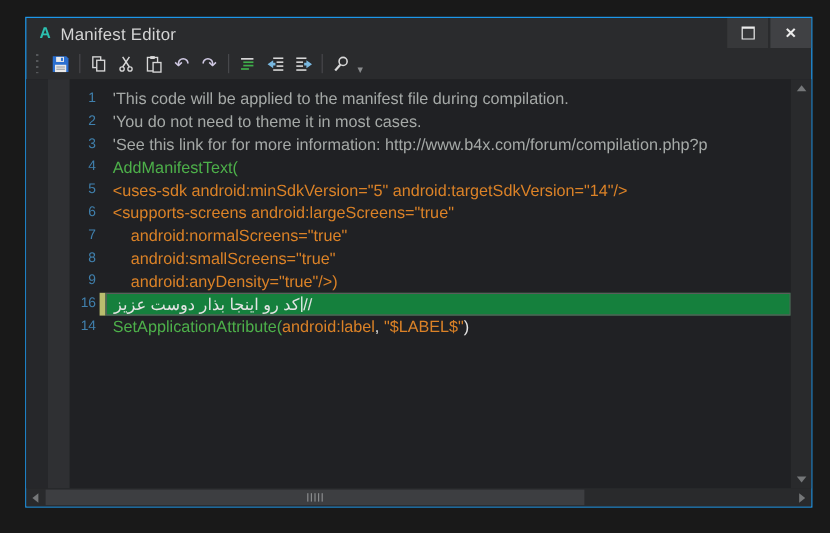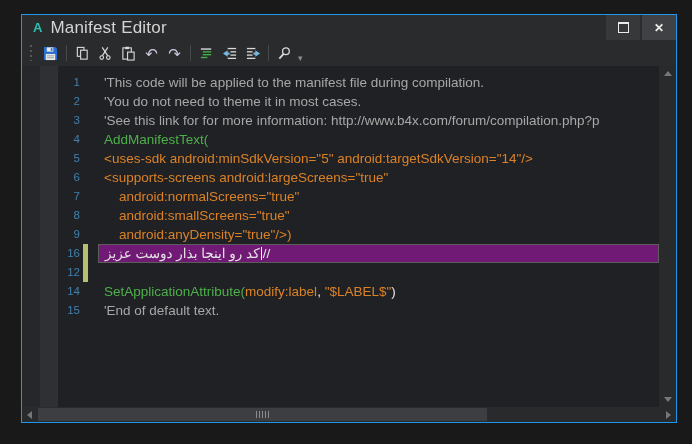--- a/index.html
+++ b/index.html
@@ -10,21 +10,21 @@
     -webkit-font-smoothing:antialiased;
   }
   .window{
     position:absolute;left:21px;top:14px;width:656px;height:409px;
     background:#2a2b2d;border:1px solid var(--c-border);
     display:flex;flex-direction:column;box-sizing:border-box;
   }
   
   .titlebar{height:25px;display:flex;align-items:center;padding-left:11px;flex:none;}
   .logo{color:var(--c-logo);font-weight:bold;font-size:13px;margin-right:8px;}
-  .title{color:#d4d4d4;font-size:17px;letter-spacing:.2px;}
+  .title{color:#d4d4d4;font-size:14px;letter-spacing:.2px;}
   .win-controls{margin-left:auto;display:flex;height:25px;}
   .win-btn{width:34px;height:25px;display:flex;align-items:center;justify-content:center;
     background:#37383a;margin-left:2px;cursor:default;}
   .win-btn.close{background:#404144;}
   .max-glyph{width:9px;height:8px;border:1px solid #ececec;border-top:2px solid #ececec;}
   .close-glyph{color:#ececec;font-size:12px;font-weight:bold;line-height:1;}
   
   .toolbar{height:26px;display:flex;align-items:center;padding-left:6px;flex:none;}
   .grip{width:7px;height:16px;margin-right:4px;
     background:repeating-linear-gradient(to bottom,#55575a 0 2px,transparent 2px 5px);
@@ -37,22 +37,22 @@
   .editor-row{flex:1;display:flex;min-height:0;background:#202124;}
   .margin-a{width:18px;background:#26272a;flex:none;}
   .margin-b{width:18px;background:#2f3033;flex:none;}
   .code-area{flex:1;min-width:0;padding-top:7px;overflow:hidden;
     font-family:"Liberation Sans",sans-serif;font-size:13.5px;}
   .line{display:flex;height:19px;line-height:19px;}
   .ln{width:22px;flex:none;text-align:right;color:var(--c-linenum);font-size:11.5px;}
   .cb{width:5px;flex:none;margin-left:3px;}
   .line.changed .cb{background:var(--c-changed);}
   .code{flex:1;min-width:0;white-space:pre;padding-left:6px;overflow:hidden;
-    color:var(--c-text);box-sizing:border-box;margin-left:10px;}
-  .line.current .code{border:1px solid #5c5c5c;background:#701a75;line-height:17px;}
+    color:var(--c-text);box-sizing:border-box;}
+  .line.current .code{border:1px solid #5c5c5c;background:#15803d;line-height:17px;}
   .tok.c-comment{color:var(--c-comment);}
   .tok.c-green{color:var(--c-keyword);}
   .tok.c-orange{color:var(--c-string);}
   .tok.c-plain{color:var(--c-text);}
   .tok.rtl{direction:rtl;unicode-bidi:isolate;}
   .caret{display:inline-block;width:1px;height:13px;background:#ffffff;
     vertical-align:-2px;margin:0 1px;}
   
   .vscroll{width:17px;flex:none;background:#292a2c;display:flex;flex-direction:column;
     justify-content:space-between;align-items:center;}
@@ -228,34 +228,24 @@
         <div class="line">
           <span class="ln">9</span>
           <span class="cb"></span>
           <span class="code"><span class="tok c-orange">    android:anyDensity="true"/&gt;)</span></span>
         </div>
         <div class="line changed current">
           <span class="ln">16</span>
           <span class="cb"></span>
           <span class="code"><span class="tok c-plain rtl">کد رو اینجا بذار دوست عزیز</span><span class="caret"></span><span class="tok c-plain">//</span></span>
         </div>
-        <div class="line changed">
-          <span class="ln">12</span>
-          <span class="cb"></span>
-          <span class="code"></span>
-        </div>
         <div class="line">
           <span class="ln">14</span>
           <span class="cb"></span>
-          <span class="code"><span class="tok c-green">SetApplicationAttribute(</span><span class="tok c-orange">modify:label</span><span class="tok c-plain">, </span><span class="tok c-orange">"$LABEL$"</span><span class="tok c-plain">)</span></span>
-        </div>
-        <div class="line">
-          <span class="ln">15</span>
-          <span class="cb"></span>
-          <span class="code"><span class="tok c-comment">'End of default text.</span></span>
+          <span class="code"><span class="tok c-green">SetApplicationAttribute(</span><span class="tok c-orange">android:label</span><span class="tok c-plain">, </span><span class="tok c-orange">"$LABEL$"</span><span class="tok c-plain">)</span></span>
         </div>
       </div>
     <div class="vscroll">
       <div class="v-arrow">
           <span class="tri-up"></span>
         </div>
       <div class="v-arrow">
           <span class="tri-down"></span>
         </div>
     </div>

